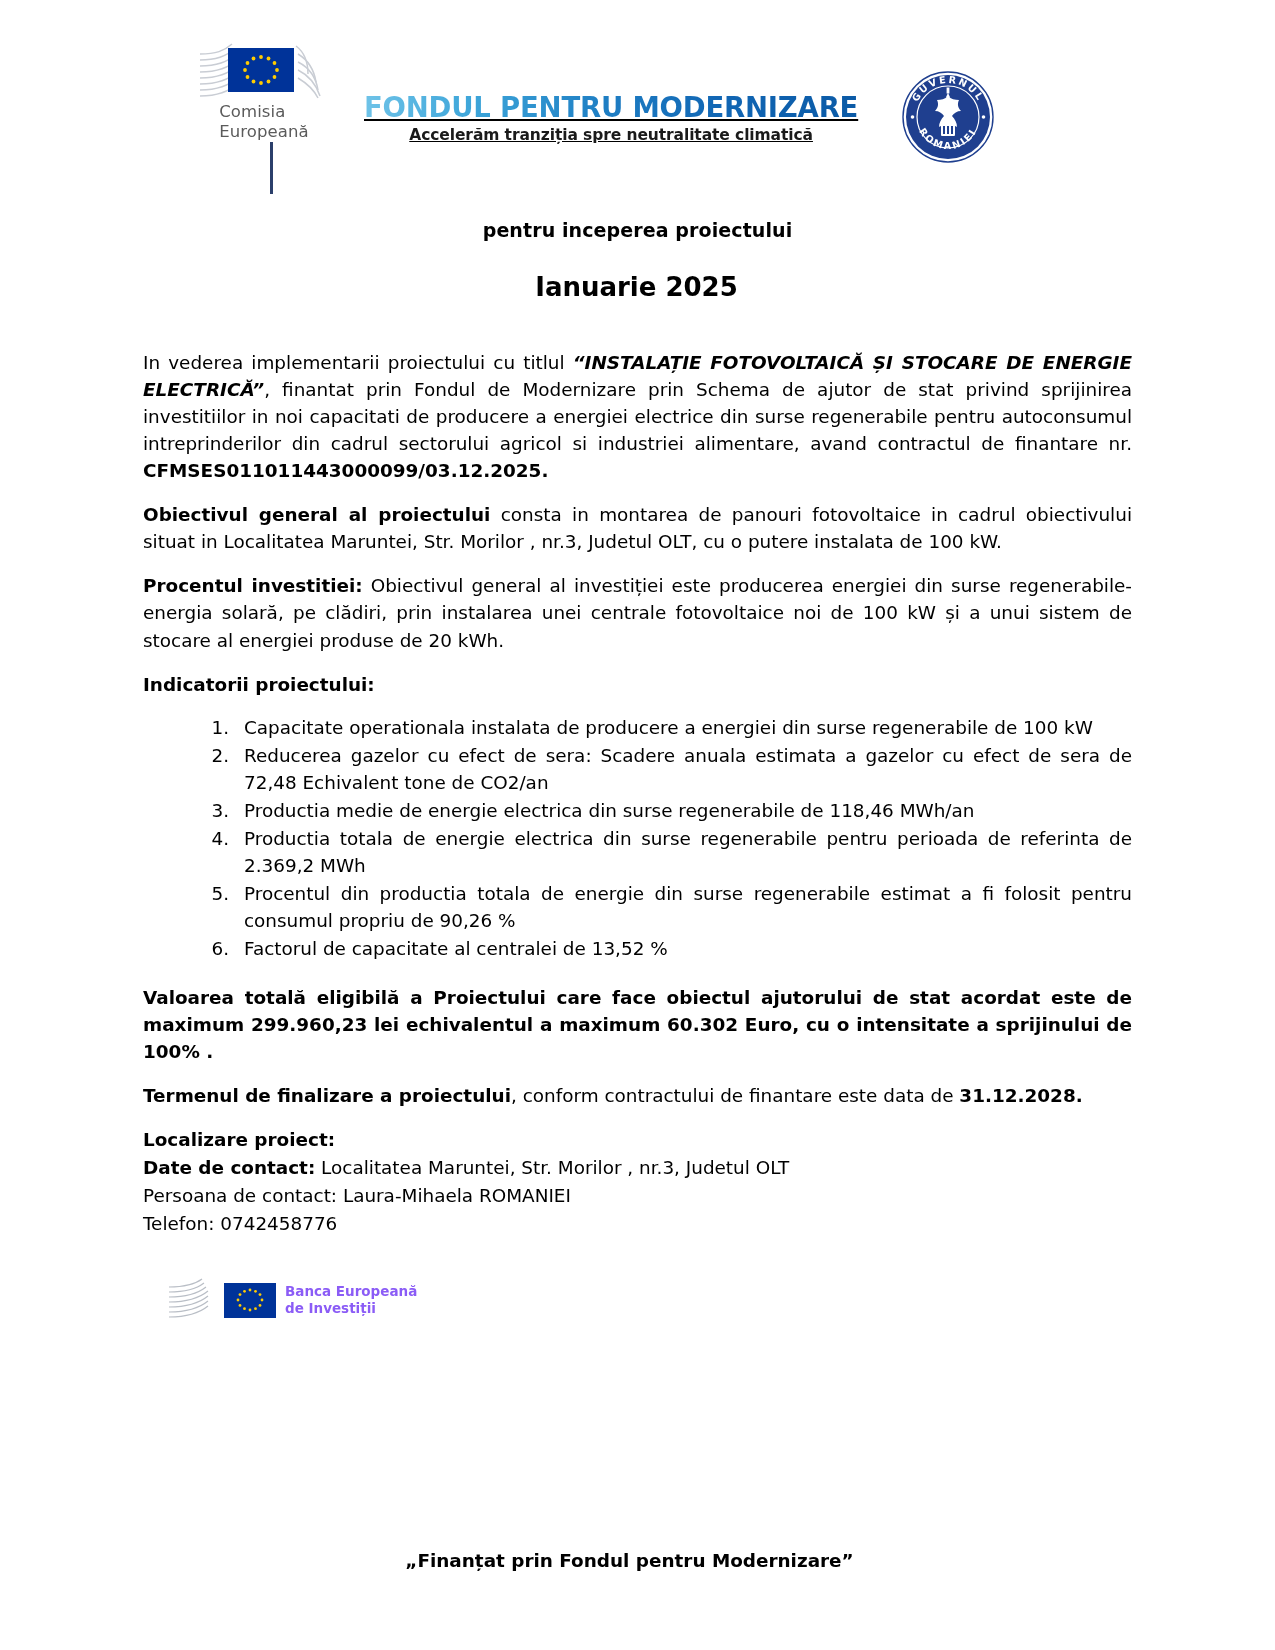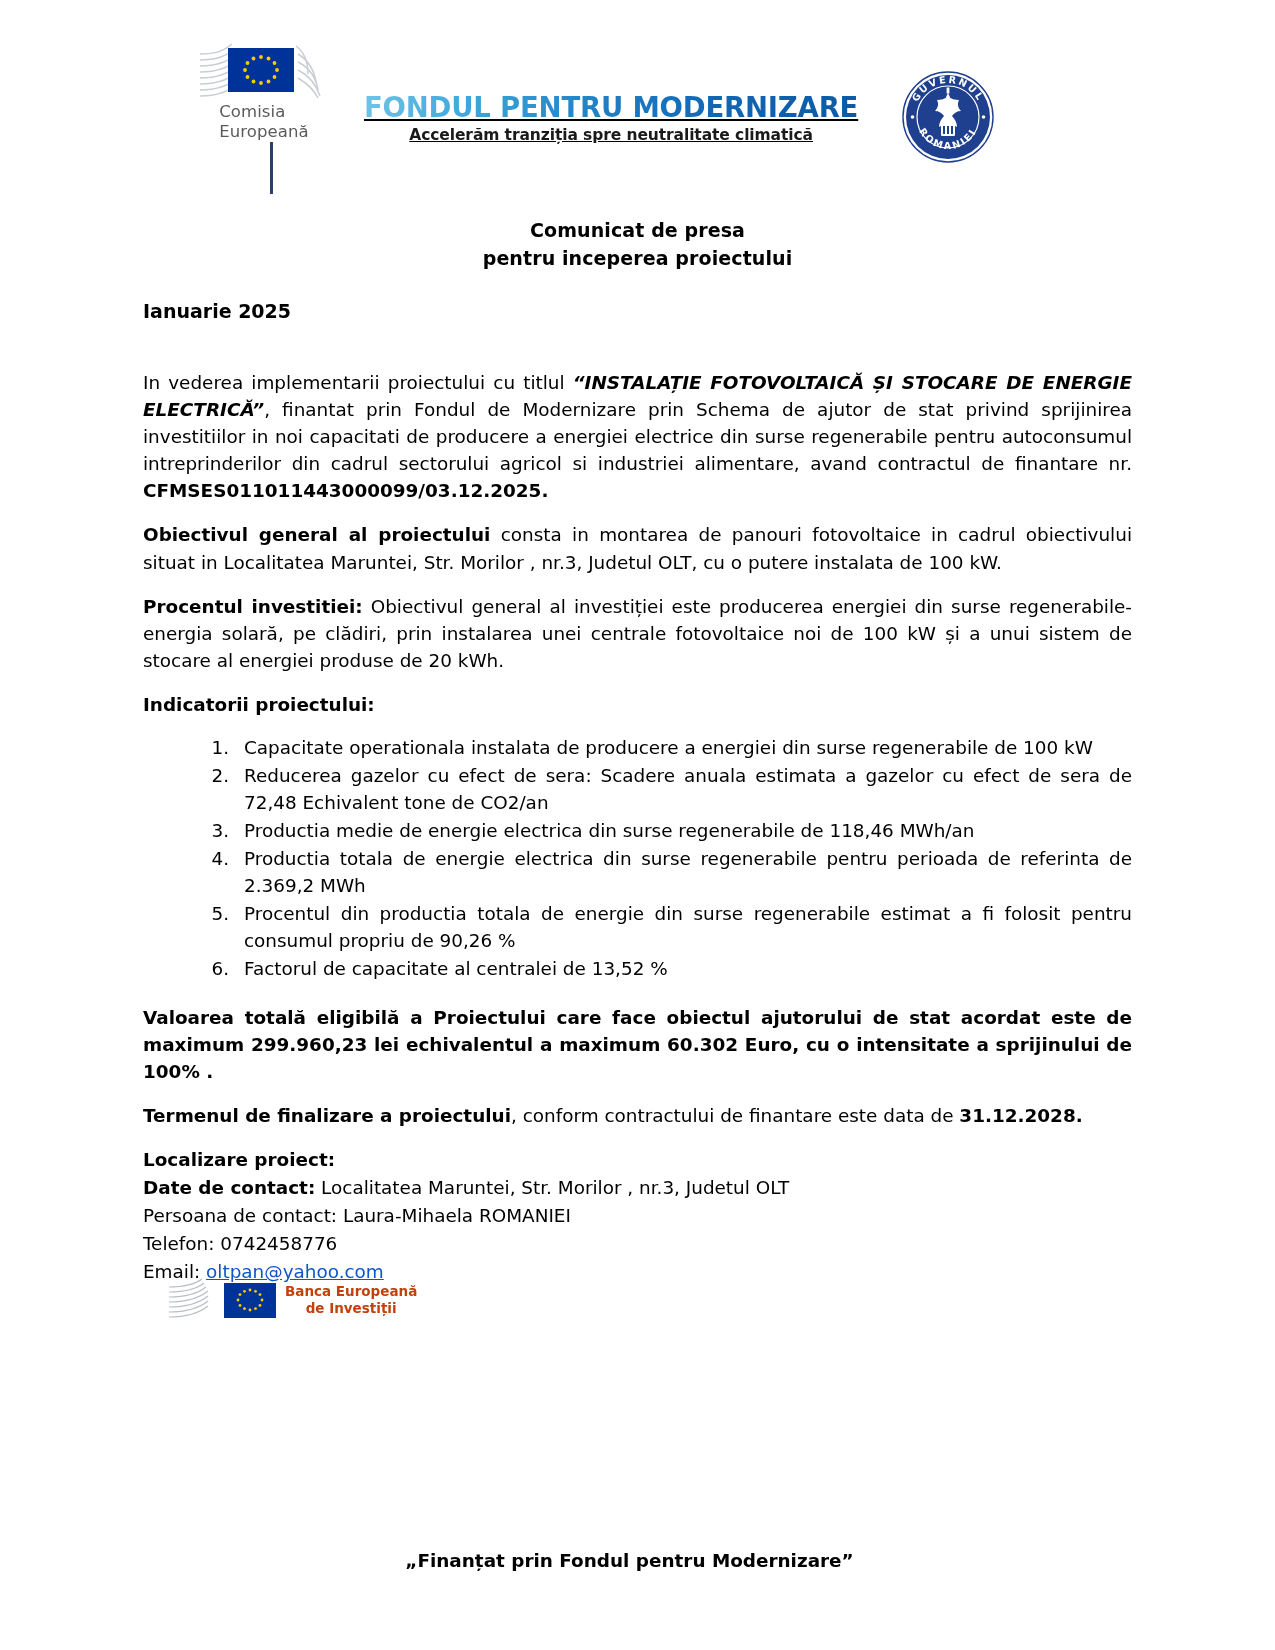--- a/index.html
+++ b/index.html
@@ -118,22 +118,22 @@
   .doc-title {
     margin-top: 40px;
     text-align: center;
     font-size: 19px;
     font-weight: bold;
     line-height: 1.48;
     letter-spacing: 0.1px;
   }
   .doc-date {
     margin-top: 28px;
-    text-align: left;
-    font-size: 19px;
+    text-align: center;
+    font-size: 26px;
     font-weight: bold;
     padding-right: 2px;
   }
 
   
   .body-wrap { margin-top: 47px; }
   p.para {
     margin: 0 0 17px 0;
     font-size: 18.4px;
     line-height: 1.47;
@@ -190,24 +190,23 @@
   .eib-flag {
     position: absolute;
     left: 0; top: 0;
     width: 52px; height: 35px;
     background: #003399;
   }
   .eib-text {
     margin-left: 9px;
     font-size: 13.5px;
     font-weight: bold;
-    color: #c2410c;
+    color: #8b5cf6;
     line-height: 1.25;
     font-family: "DejaVu Sans", sans-serif;
-    text-align: center;
   }
 
   .footer-note {
     position: absolute;
     left: 0;
     right: 16px;
     top: 1492px;
     text-align: center;
     font-size: 18.4px;
     font-weight: bold;
@@ -298,21 +297,20 @@
         <g fill="#1f3f8f">
           <rect x="43" y="57" width="2" height="8"></rect>
           <rect x="47" y="57" width="2" height="8"></rect>
           <rect x="51" y="57" width="2" height="8"></rect>
         </g>
       </svg>
     </div>
   </div>
 
   <div class="doc-title">
-    <div>Comunicat de presa</div>
     <div>pentru inceperea proiectului</div>
   </div>
 
   <div class="doc-date">Ianuarie 2025</div>
 
   <div class="body-wrap">
 
     <p class="para"><span>In vederea implementarii proiectului cu titlul </span><span class="bi">“INSTALAȚIE FOTOVOLTAICĂ ȘI STOCARE DE ENERGIE ELECTRICĂ”</span><span>, finantat prin Fondul de Modernizare prin Schema de ajutor de stat privind sprijinirea investitiilor in noi capacitati de producere a energiei electrice din surse regenerabile pentru autoconsumul intreprinderilor din cadrul sectorului agricol si industriei alimentare, avand contractul de finantare nr. </span><span class="b">CFMSES011011443000099/03.12.2025.</span></p>
 
     <p class="para"><span class="b">Obiectivul general al proiectului</span><span> consta in montarea de panouri fotovoltaice in cadrul obiectivului situat in Localitatea Maruntei, Str. Morilor , nr.3, Judetul OLT, cu o putere instalata de 100 kW.</span></p>
@@ -332,21 +330,20 @@
 
     <p class="para b">Valoarea totală eligibilă a Proiectului care face obiectul ajutorului de stat acordat este de maximum 299.960,23 lei echivalentul a maximum 60.302 Euro, cu o intensitate a sprijinului de 100% .</p>
 
     <p class="para"><span class="b">Termenul de finalizare a proiectului</span><span>, conform contractului de finantare este data de </span><span class="b">31.12.2028.</span></p>
 
     <div class="contact-block">
       <p class="contact-line b">Localizare proiect:</p>
       <p class="contact-line"><span class="b">Date de contact:</span><span> Localitatea Maruntei, Str. Morilor , nr.3, Judetul OLT</span></p>
       <p class="contact-line"><span>Persoana de contact: </span><span>Laura-Mihaela ROMANIEI</span></p>
       <p class="contact-line"><span>Telefon: </span><span>0742458776</span></p>
-      <p class="contact-line"><span>Email:  </span><a class="email" href="#">oltpan@yahoo.com</a></p>
     </div>
 
   </div>
 
   <div class="eib-logo">
     <svg class="eib-swoosh" viewBox="0 0 60 46">
       <g stroke="#b9bec6" stroke-width="1.2" fill="none">
         <path d="M1 10 C 16 10, 26 8, 34 2"></path>
         <path d="M1 15 C 16 15, 27 13, 36 6"></path>
         <path d="M1 20 C 16 20, 28 18, 38 10"></path>

